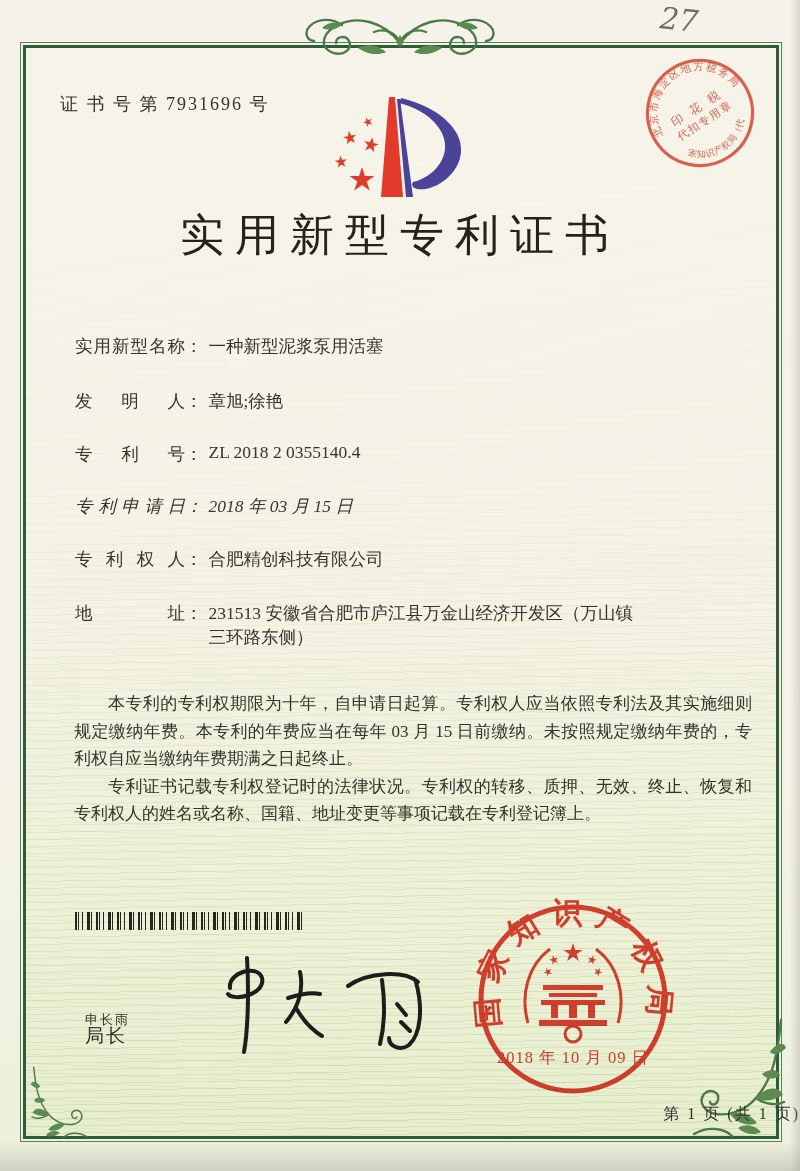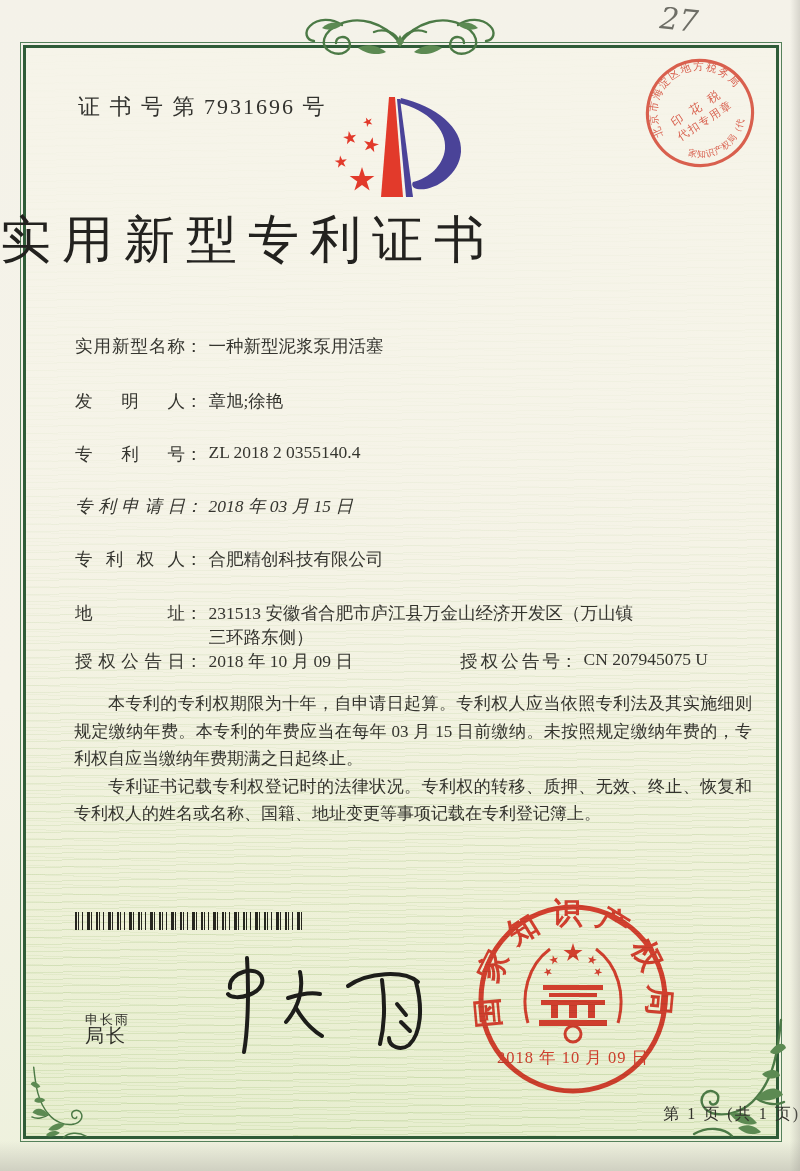--- a/index.html
+++ b/index.html
@@ -23,24 +23,24 @@
     background:linear-gradient(180deg,#f6f4e9 0%,#f3f1e2 40%,#ecf0d4 78%,#e7eecf 100%);}
   
   .lines{position:absolute;inset:0;
     background:
       repeating-linear-gradient(179deg,rgba(140,180,95,.22) 0 1px,transparent 1px 7px),
       repeating-linear-gradient(2deg,rgba(140,180,95,.12) 0 1px,transparent 1px 9px);}
   .fade-top{position:absolute;inset:0;
     background:linear-gradient(180deg,rgba(246,244,233,.96) 0%,rgba(246,244,233,.8) 38%,rgba(246,244,233,.25) 70%,rgba(246,244,233,0) 100%);}
 
   .abs{position:absolute;}
-  .cert-no{left:78px;top:92px;font-size:22px;color:#33332f;letter-spacing:2px;}
+  .cert-no{left:60px;top:92px;font-size:18px;color:#33332f;letter-spacing:2px;}
   .hand-note{left:660px;top:2px;font-size:30px;color:#6e6e66;font-style:italic;
     transform:rotate(6deg);font-family:"DejaVu Serif",serif;}
-  .title{left:0;right:0;top:206px;font-size:51px;color:#23221f;
+  .title{left:0;right:0;top:206px;text-align:center;font-size:44px;color:#23221f;
     letter-spacing:11px;font-weight:500;}
 
   .row{position:absolute;left:75px;font-size:17.5px;color:#35352f;white-space:nowrap;}
   .row .lab{display:inline-block;width:110px;text-align:justify;text-align-last:justify;vertical-align:top;}
   .row .colon{display:inline-block;vertical-align:top;}
   .row .val{display:inline-block;margin-left:6px;vertical-align:top;}
   .val-wrap{white-space:pre-line;width:540px;line-height:24px;}
   .grant-right{position:absolute;left:385px;top:0;white-space:nowrap;}
   .grant-right .lab2{display:inline-block;width:100px;text-align:justify;text-align-last:justify;}
 
@@ -145,26 +145,20 @@
   </div>
   <div class="row" style="top:494px;font-style:italic;">
     <span class="lab">专利申请日</span><span class="colon">：</span><span class="val">2018 年 03 月 15 日</span>
   </div>
   <div class="row" style="top:547px;">
     <span class="lab">专利权人</span><span class="colon">：</span><span class="val">合肥精创科技有限公司</span>
   </div>
   <div class="row" style="top:601px;white-space:normal;">
     <span class="lab">地址</span><span class="colon">：</span><span class="val val-wrap">231513 安徽省合肥市庐江县万金山经济开发区（万山镇
 三环路东侧）</span>
-  </div>
-  <div class="row" style="top:649px;">
-    <span class="lab">授权公告日</span><span class="colon">：</span><span class="val">2018 年 10 月 09 日</span>
-    <span class="grant-right">
-      <span class="lab2">授权公告号</span><span class="colon">：</span><span class="val">CN 207945075 U</span>
-    </span>
   </div>
 
   <div class="abs paras">
     <p>本专利的专利权期限为十年，自申请日起算。专利权人应当依照专利法及其实施细则规定缴纳年费。本专利的年费应当在每年 03 月 15 日前缴纳。未按照规定缴纳年费的，专利权自应当缴纳年费期满之日起终止。</p>
     <p>专利证书记载专利权登记时的法律状况。专利权的转移、质押、无效、终止、恢复和专利权人的姓名或名称、国籍、地址变更等事项记载在专利登记簿上。</p>
   </div>
 
   <div class="abs barcode"></div>
 
   <div class="abs signoff-title">局长</div>

